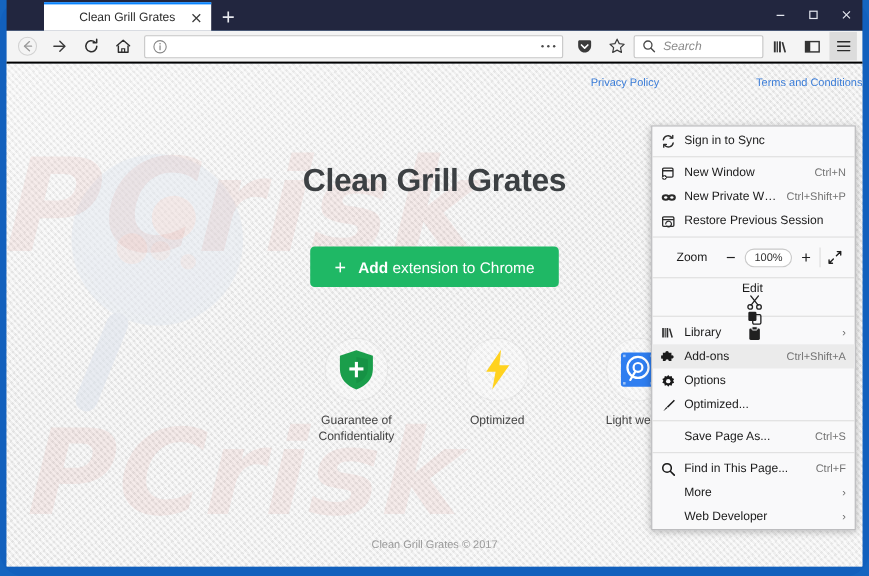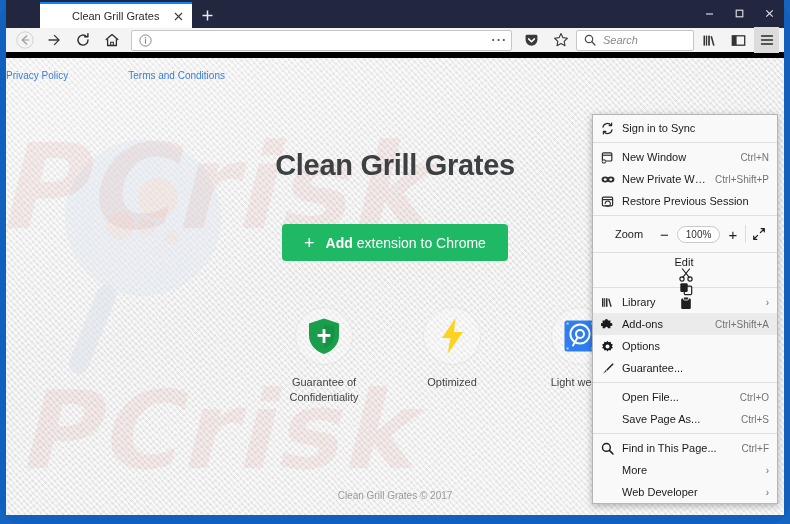--- a/index.html
+++ b/index.html
@@ -79,21 +79,21 @@
     display: flex; align-items: center; justify-content: center;
     color: #e4e6ef;
     font-size: 11px;
   }
   .wc svg { display: block; }
 
   
   #navbar {
     height: 30px;
     background: #f4f4f4;
-    border-bottom: 6px solid #000000;
+    border-bottom: 2px solid #000000;
     display: flex;
     align-items: center;
     padding: 0 5px;
     gap: 2px;
     position: relative;
   }
   .navbtn {
     width: 27px; height: 26px;
     display: flex; align-items: center; justify-content: center;
     flex: none;
@@ -199,22 +199,22 @@
     position: relative;
     width: 100%; height: 100%;
     z-index: 3;
     display: flex;
     flex-direction: column;
   }
 
   
   #toplinks {
     display: flex;
-    justify-content: flex-start;
-    gap: 60px;
+    justify-content: flex-end;
+    gap: 88px;
     padding-top: 12px;
     flex: none;
   }
   .toplink {
     font-size: 10px;
     color: #3b7dd8;
     text-decoration: none;
     white-space: nowrap;
   }
 
@@ -716,30 +716,25 @@
         <span class="mi-label">Options</span>
       </div>
 
       <div class="mi">
         <span class="mi-icon">
           <svg width="13" height="13" viewBox="0 0 13 13">
             <path d="M11.6 1.3L5.2 7.7l1 1 6.4-6.4z" fill="#1a1a1a"></path>
             <path d="M4.8 8.1l.9.9L2 11.8z" fill="#1a1a1a"></path>
           </svg>
         </span>
-        <span class="mi-label">Guarantee...</span>
+        <span class="mi-label">Optimized...</span>
       </div>
 
       <div class="msep"></div>
 
-      <div class="mi">
-        <span class="mi-icon"></span>
-        <span class="mi-label">Open File...</span>
-        <span class="mi-shortcut">Ctrl+O</span>
-      </div>
 
       <div class="mi">
         <span class="mi-icon"></span>
         <span class="mi-label">Save Page As...</span>
         <span class="mi-shortcut">Ctrl+S</span>
       </div>
 
 
       <div class="msep"></div>
 

